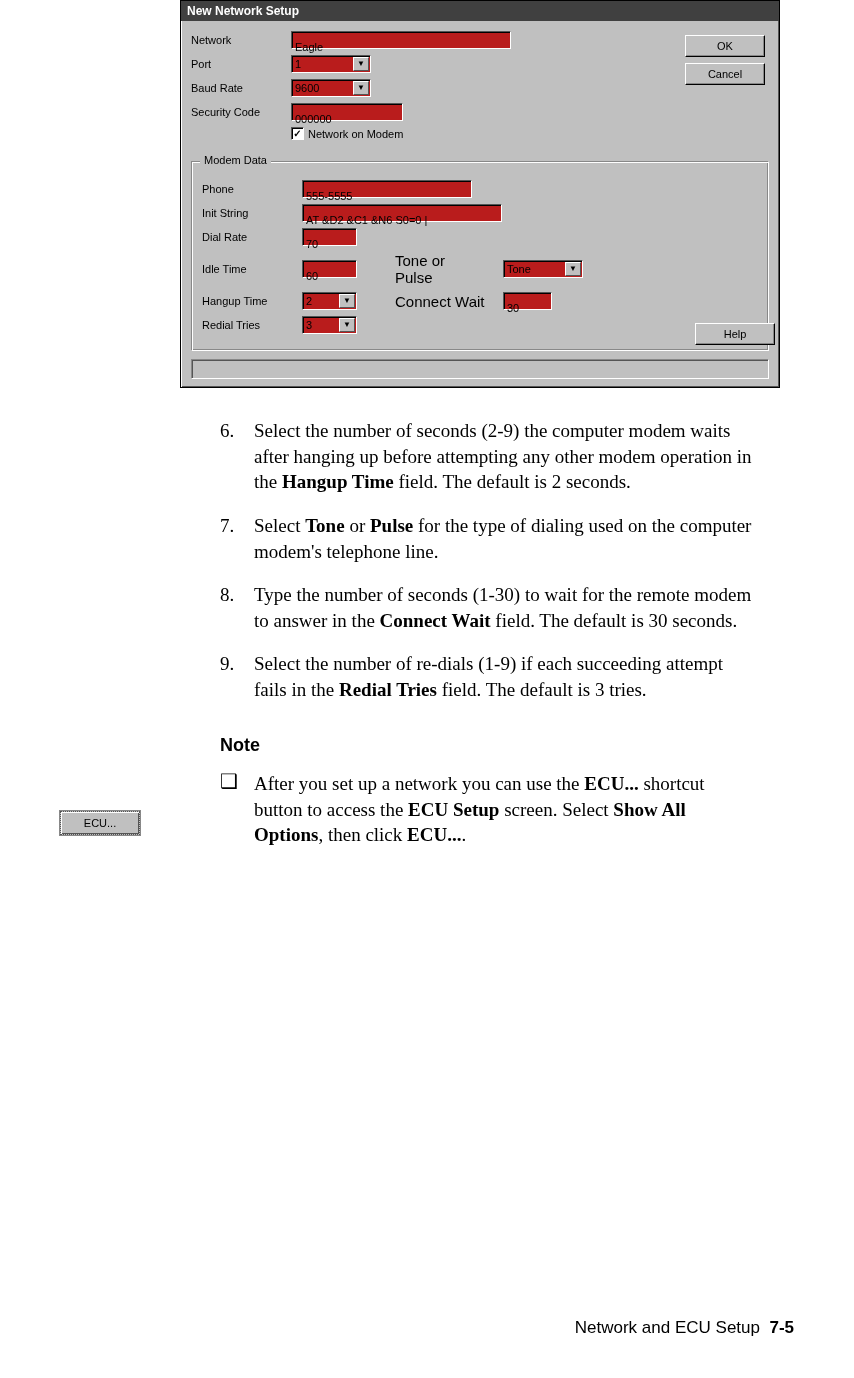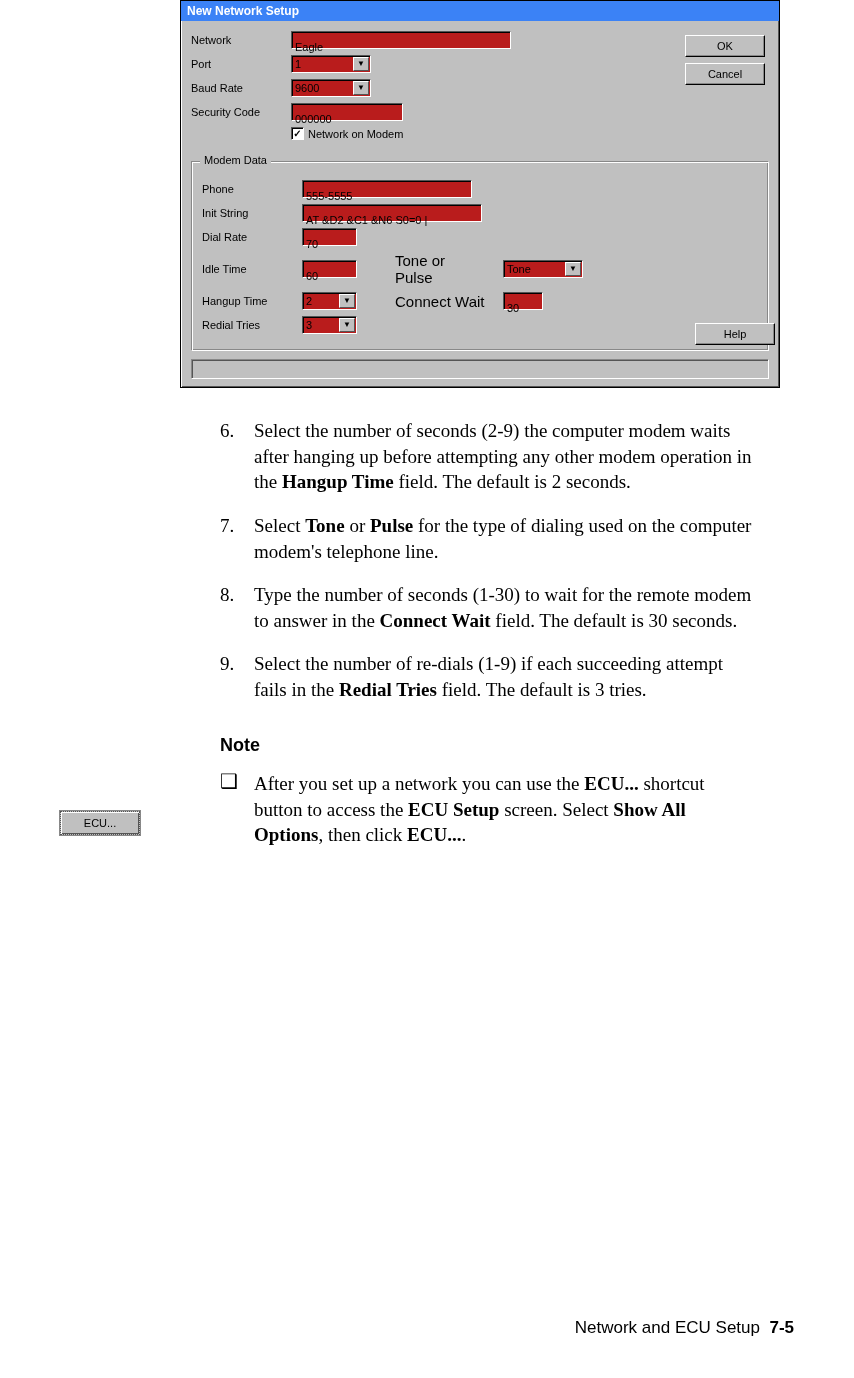--- a/index.html
+++ b/index.html
@@ -21,21 +21,21 @@
   .dialog {
     margin: 0 0 0 120px;
     width: 600px;
     border: 1px solid #000;
     background: #c0c0c0;
     font-family: "MS Sans Serif", Tahoma, Arial, sans-serif;
     font-size: 11px;
     box-shadow: 1px 1px 0 #fff inset, -1px -1px 0 #555 inset;
   }
   .titlebar {
-    background: #3b82f6;
+    background: #404040;
     color: #fff;
     font-weight: bold;
     padding: 3px 6px;
     font-size: 12px;
   }
   .dialog-body {
     padding: 10px 10px 8px 10px;
     position: relative;
   }
   .form-row {
@@ -268,21 +268,21 @@
 
       <div class="fieldset">
         <div class="fieldset-legend">Modem Data</div>
 
         <div class="form-row">
           <div class="lbl">Phone</div>
           <div class="text-input" style="width:170px">555-5555</div>
         </div>
         <div class="form-row">
           <div class="lbl">Init String</div>
-          <div class="text-input" style="width:180px">AT &amp;D2 &amp;C1 &amp;N6 S0=0 |</div>
+          <div class="text-input" style="width:200px">AT &amp;D2 &amp;C1 &amp;N6 S0=0 |</div>
         </div>
         <div class="form-row">
           <div class="lbl">Dial Rate</div>
           <div class="text-input" style="width:55px">70</div>
         </div>
         <div class="form-row">
           <div class="lbl">Idle Time</div>
           <div class="sub-row">
             <div class="text-input" style="width:55px">60</div>
             <div class="sub-lbl" style="margin-left:20px">Tone or Pulse</div>
@@ -293,21 +293,21 @@
           </div>
         </div>
         <div class="form-row">
           <div class="lbl">Hangup Time</div>
           <div class="sub-row">
             <div class="dropdown" style="width:55px">
               <span>2</span>
               <span class="dropdown-btn">▼</span>
             </div>
             <div class="sub-lbl" style="margin-left:20px">Connect Wait</div>
-            <div class="text-input" style="width:40px">30</div>
+            <div class="text-input" style="width:49px">30</div>
           </div>
         </div>
         <div class="form-row">
           <div class="lbl">Redial Tries</div>
           <div class="dropdown" style="width:55px">
             <span>3</span>
             <span class="dropdown-btn">▼</span>
           </div>
         </div>
       </div>

